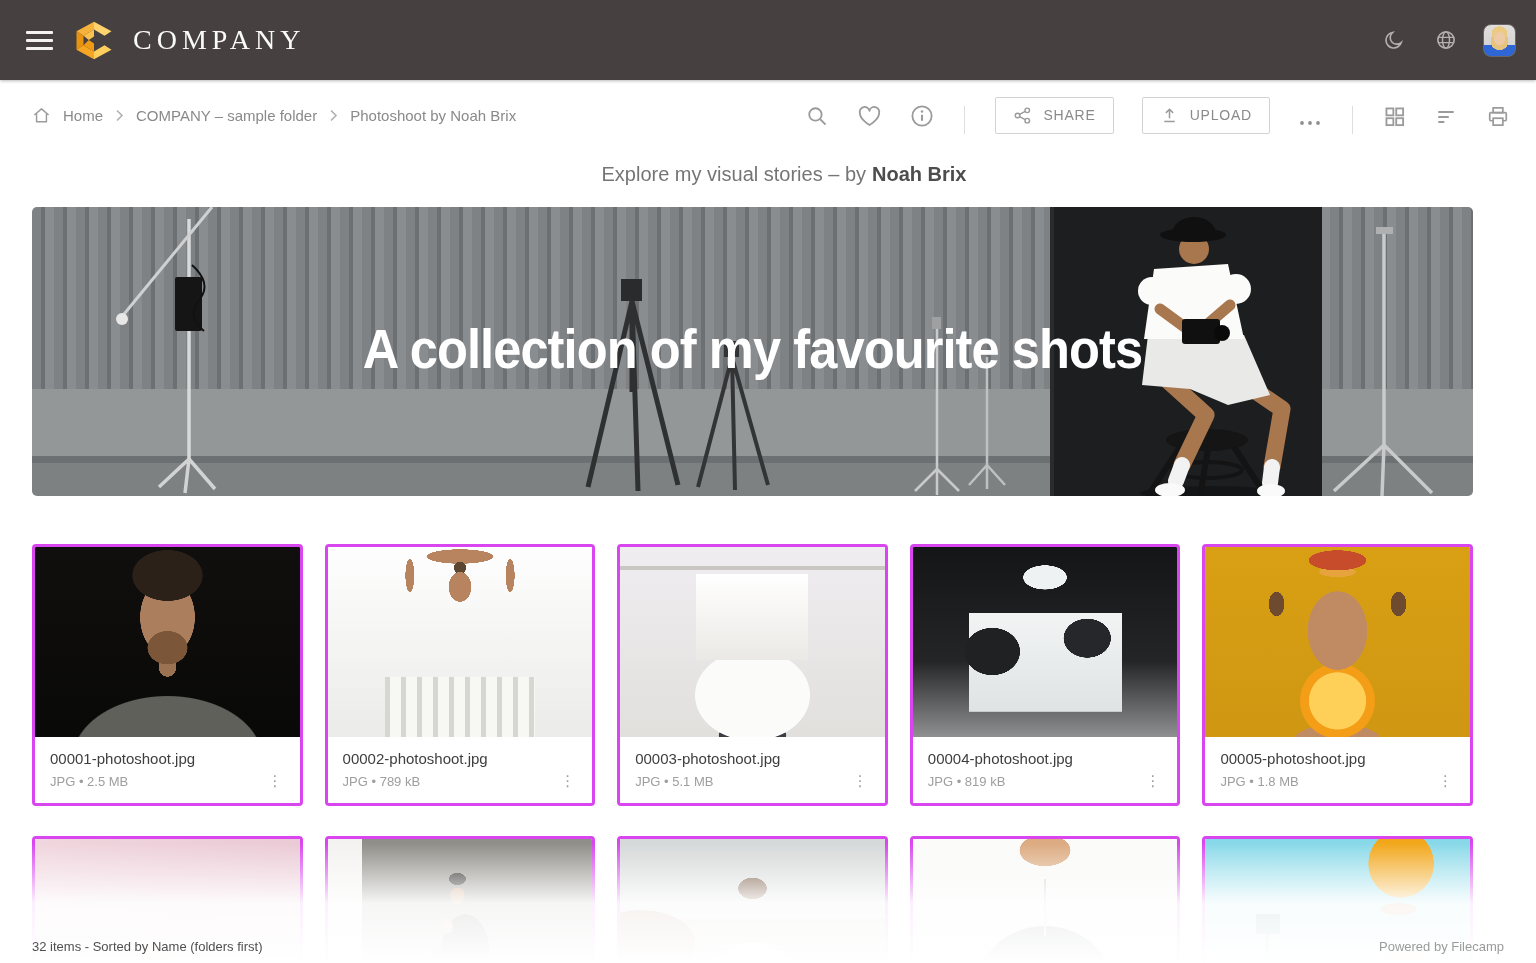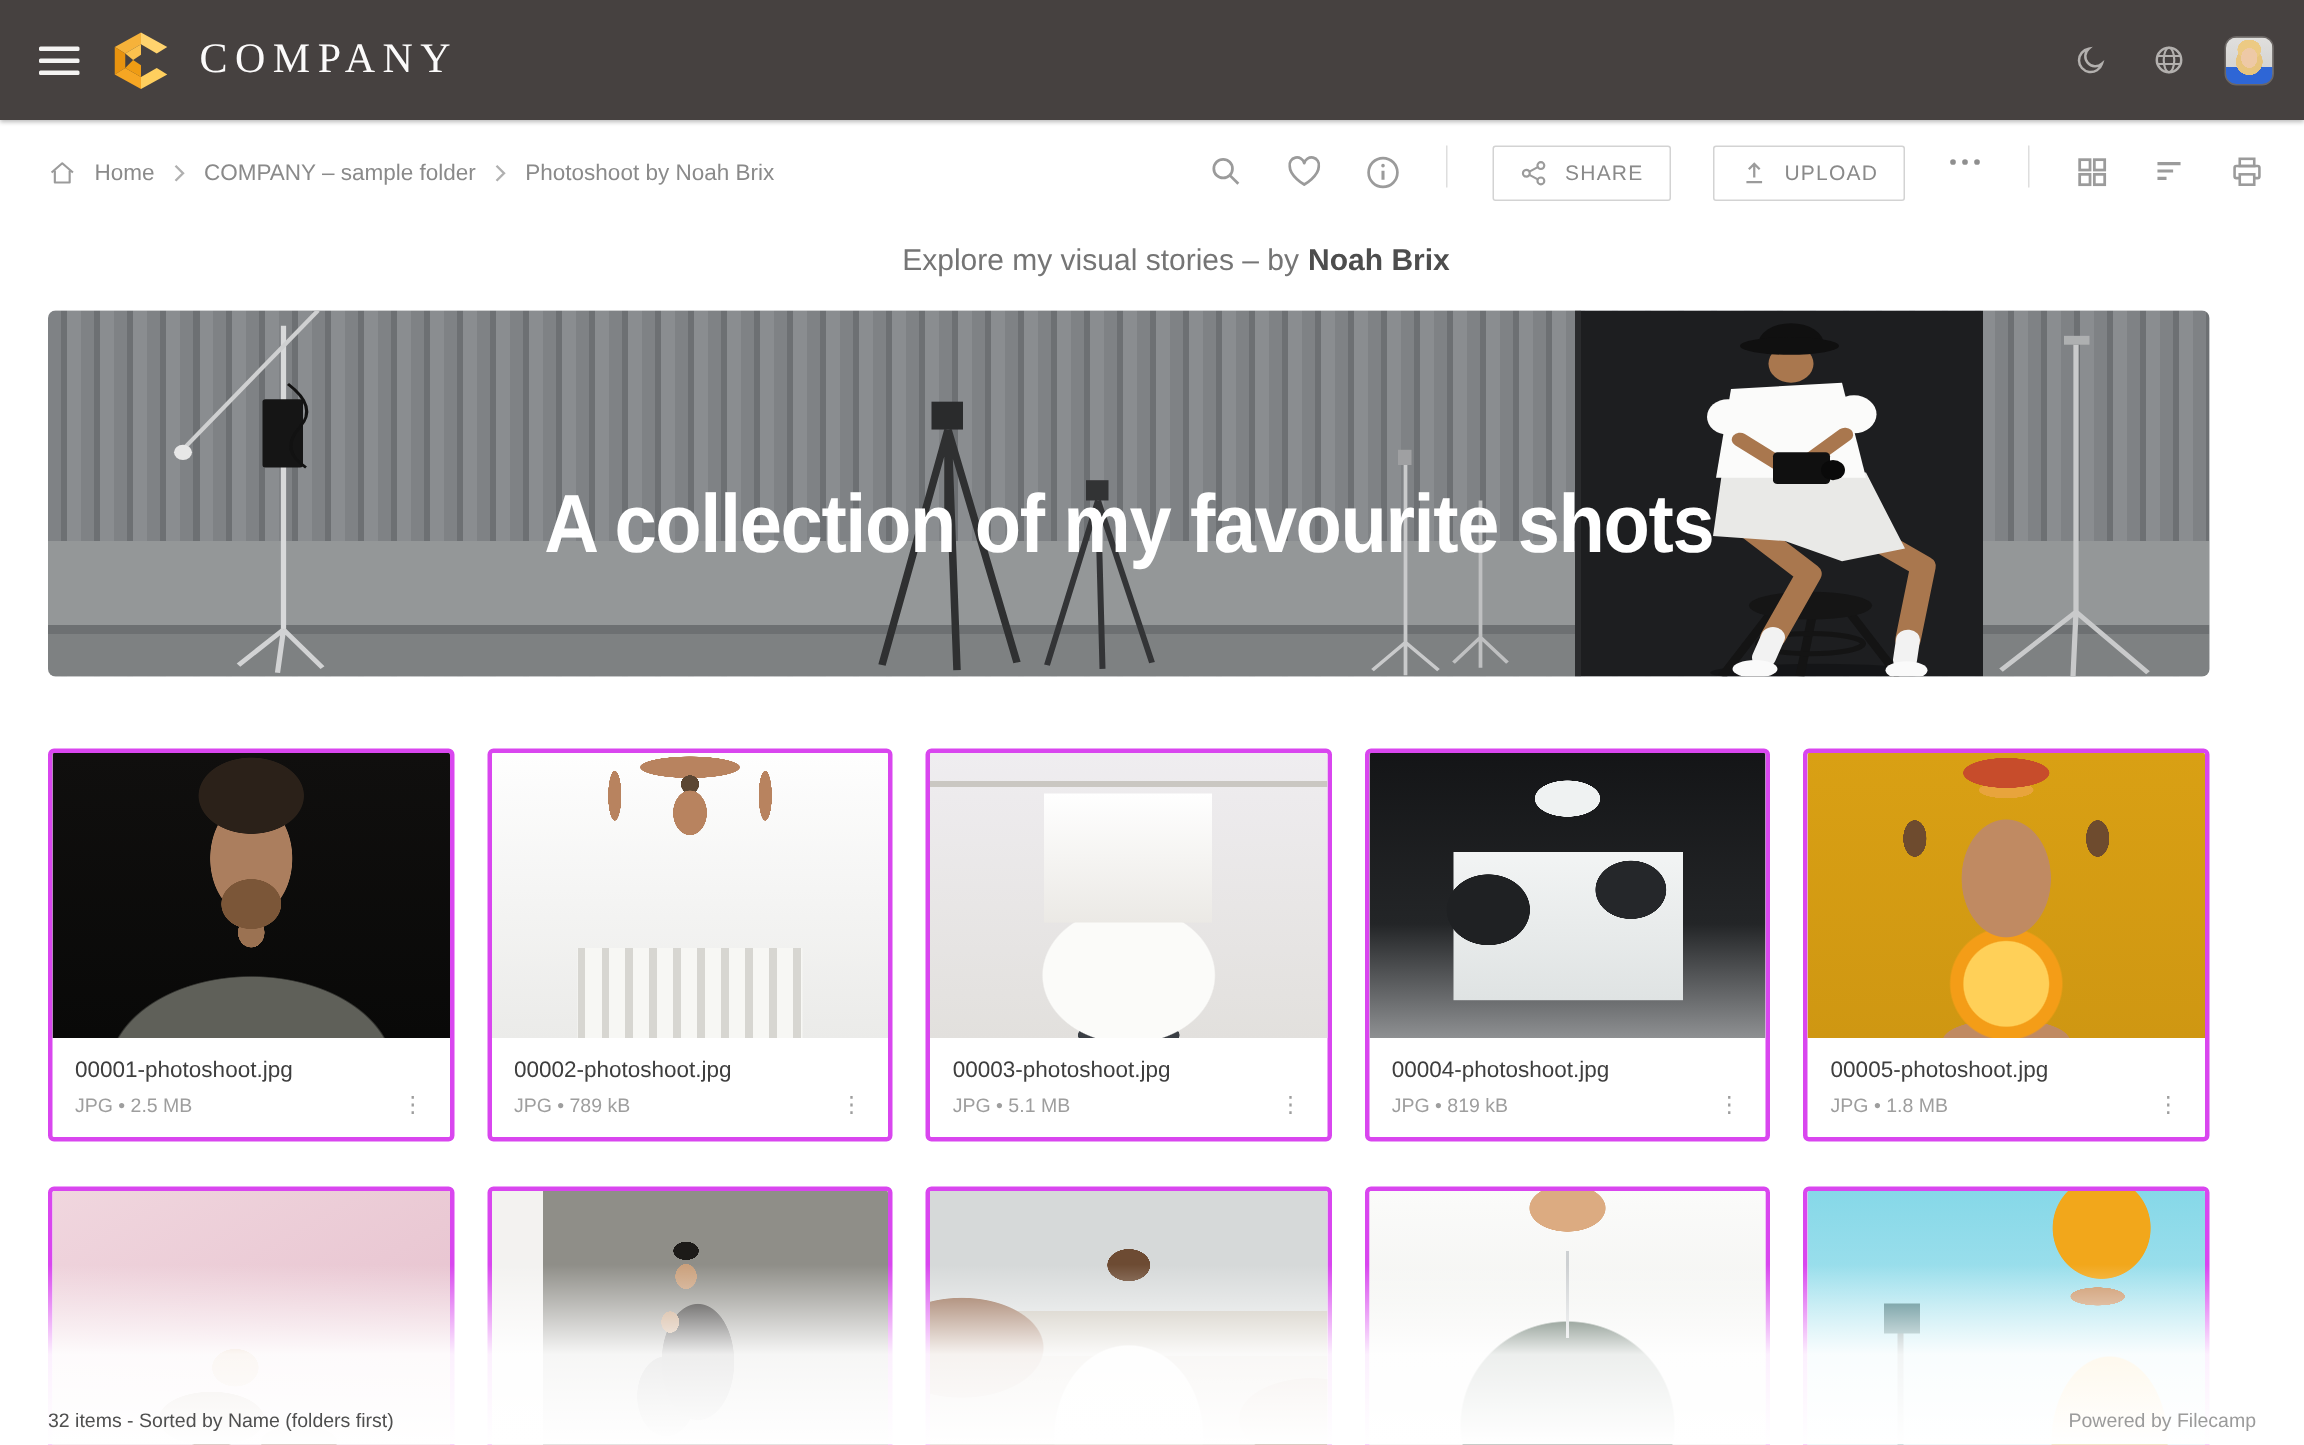--- a/index.html
+++ b/index.html
@@ -24,33 +24,33 @@
       linear-gradient(180deg, transparent 0 64%, #2e66d6 64%),
       linear-gradient(#e0dfdd,#cfcecc);
     background-repeat:no-repeat;cursor:pointer;}
 
   
   .crumbbar{height:54px;display:flex;align-items:center;justify-content:space-between;
             padding:8px 20px 0 32px;box-sizing:content-box;}
   .crumbs{display:flex;align-items:center;gap:12px;color:#8a8a8a;font-size:15px;}
   .crumb{cursor:pointer;white-space:nowrap;}
   .sep{display:flex;align-items:center;}
-  .tools{display:flex;align-items:flex-start;gap:16px;}
+  .tools{display:flex;align-items:flex-end;gap:16px;}
   .tool{background:none;border:0;padding:6px;cursor:pointer;display:flex;align-items:center;color:#9b9b9b;}
   .vdiv{width:1px;height:28px;background:#dedede;margin:0 8px;}
   .btn{display:flex;align-items:center;gap:11px;border:1px solid #d3d3d3;border-radius:2px;background:#fff;
        padding:8px 17px;color:#8a8a8a;font-size:14px;letter-spacing:.8px;cursor:pointer;margin:0 6px;}
   .btn svg{flex:0 0 auto;}
 
   
   .intro{margin:21px 0 0 32px;font-size:20px;font-weight:400;color:#757575;text-align:center;}
   .intro b{color:#4d4d4d;font-weight:700;margin-left:6px;}
 
   
-  .hero{position:relative;margin:21px 63px 0 32px;height:244px;border-radius:5px;overflow:hidden;
+  .hero{position:relative;margin:21px 63px 0 32px;height:289px;border-radius:5px;overflow:hidden;
         background-image:
           linear-gradient(180deg, transparent 0 63%, #949798 63% 86%, #6d7072 86% 88.5%, #7e8182 88.5%),
           repeating-linear-gradient(90deg, #7f8285 0 9px, #6d7073 9px 13px, #8a8d90 13px 22px);
         background-color:#7f8285;cursor:pointer;}
   .hero-scene{position:absolute;inset:0;width:100%;height:100%;}
   .hero-text{position:absolute;inset:0;text-align:center;color:#fff;pointer-events:none;}
   .hero-title{position:absolute;top:110px;left:0;right:0;font-size:55px;font-weight:700;letter-spacing:-1px;
               transform:scaleX(.92);}
   .hero-byline{position:absolute;top:180px;left:0;right:0;font-size:20px;font-weight:400;}
   .hero-byline b{font-weight:700;margin-left:7px;}

